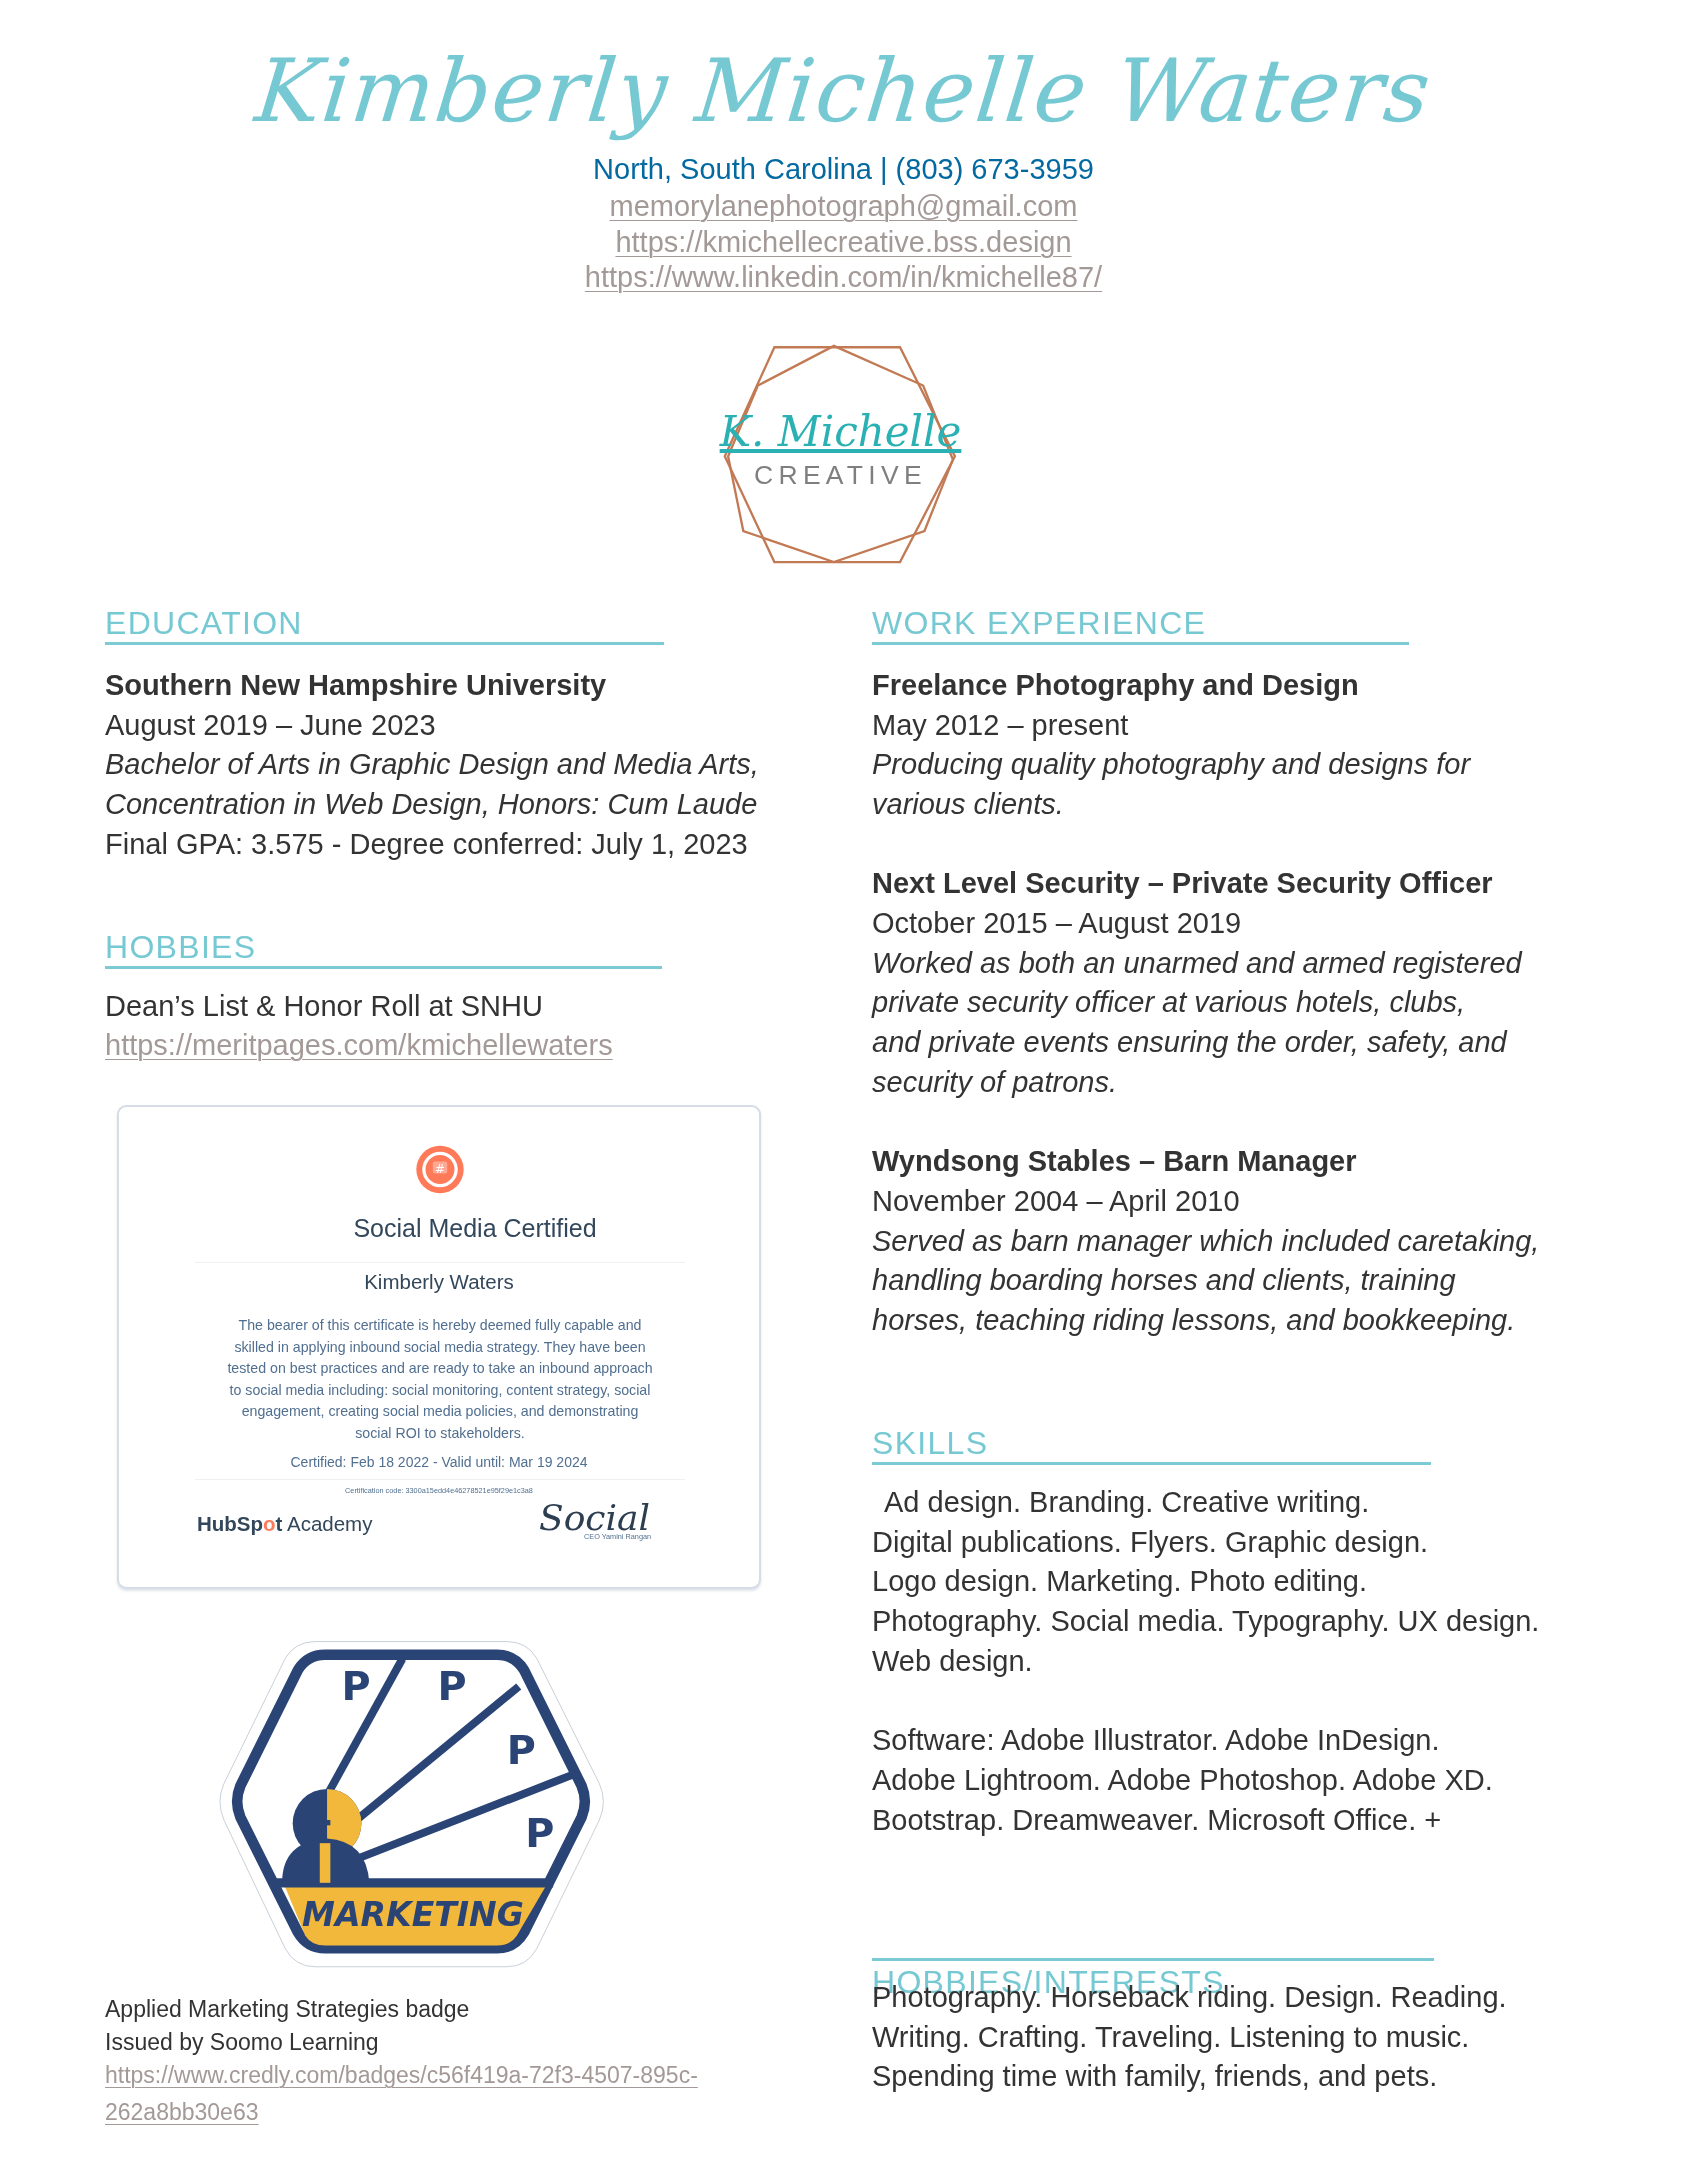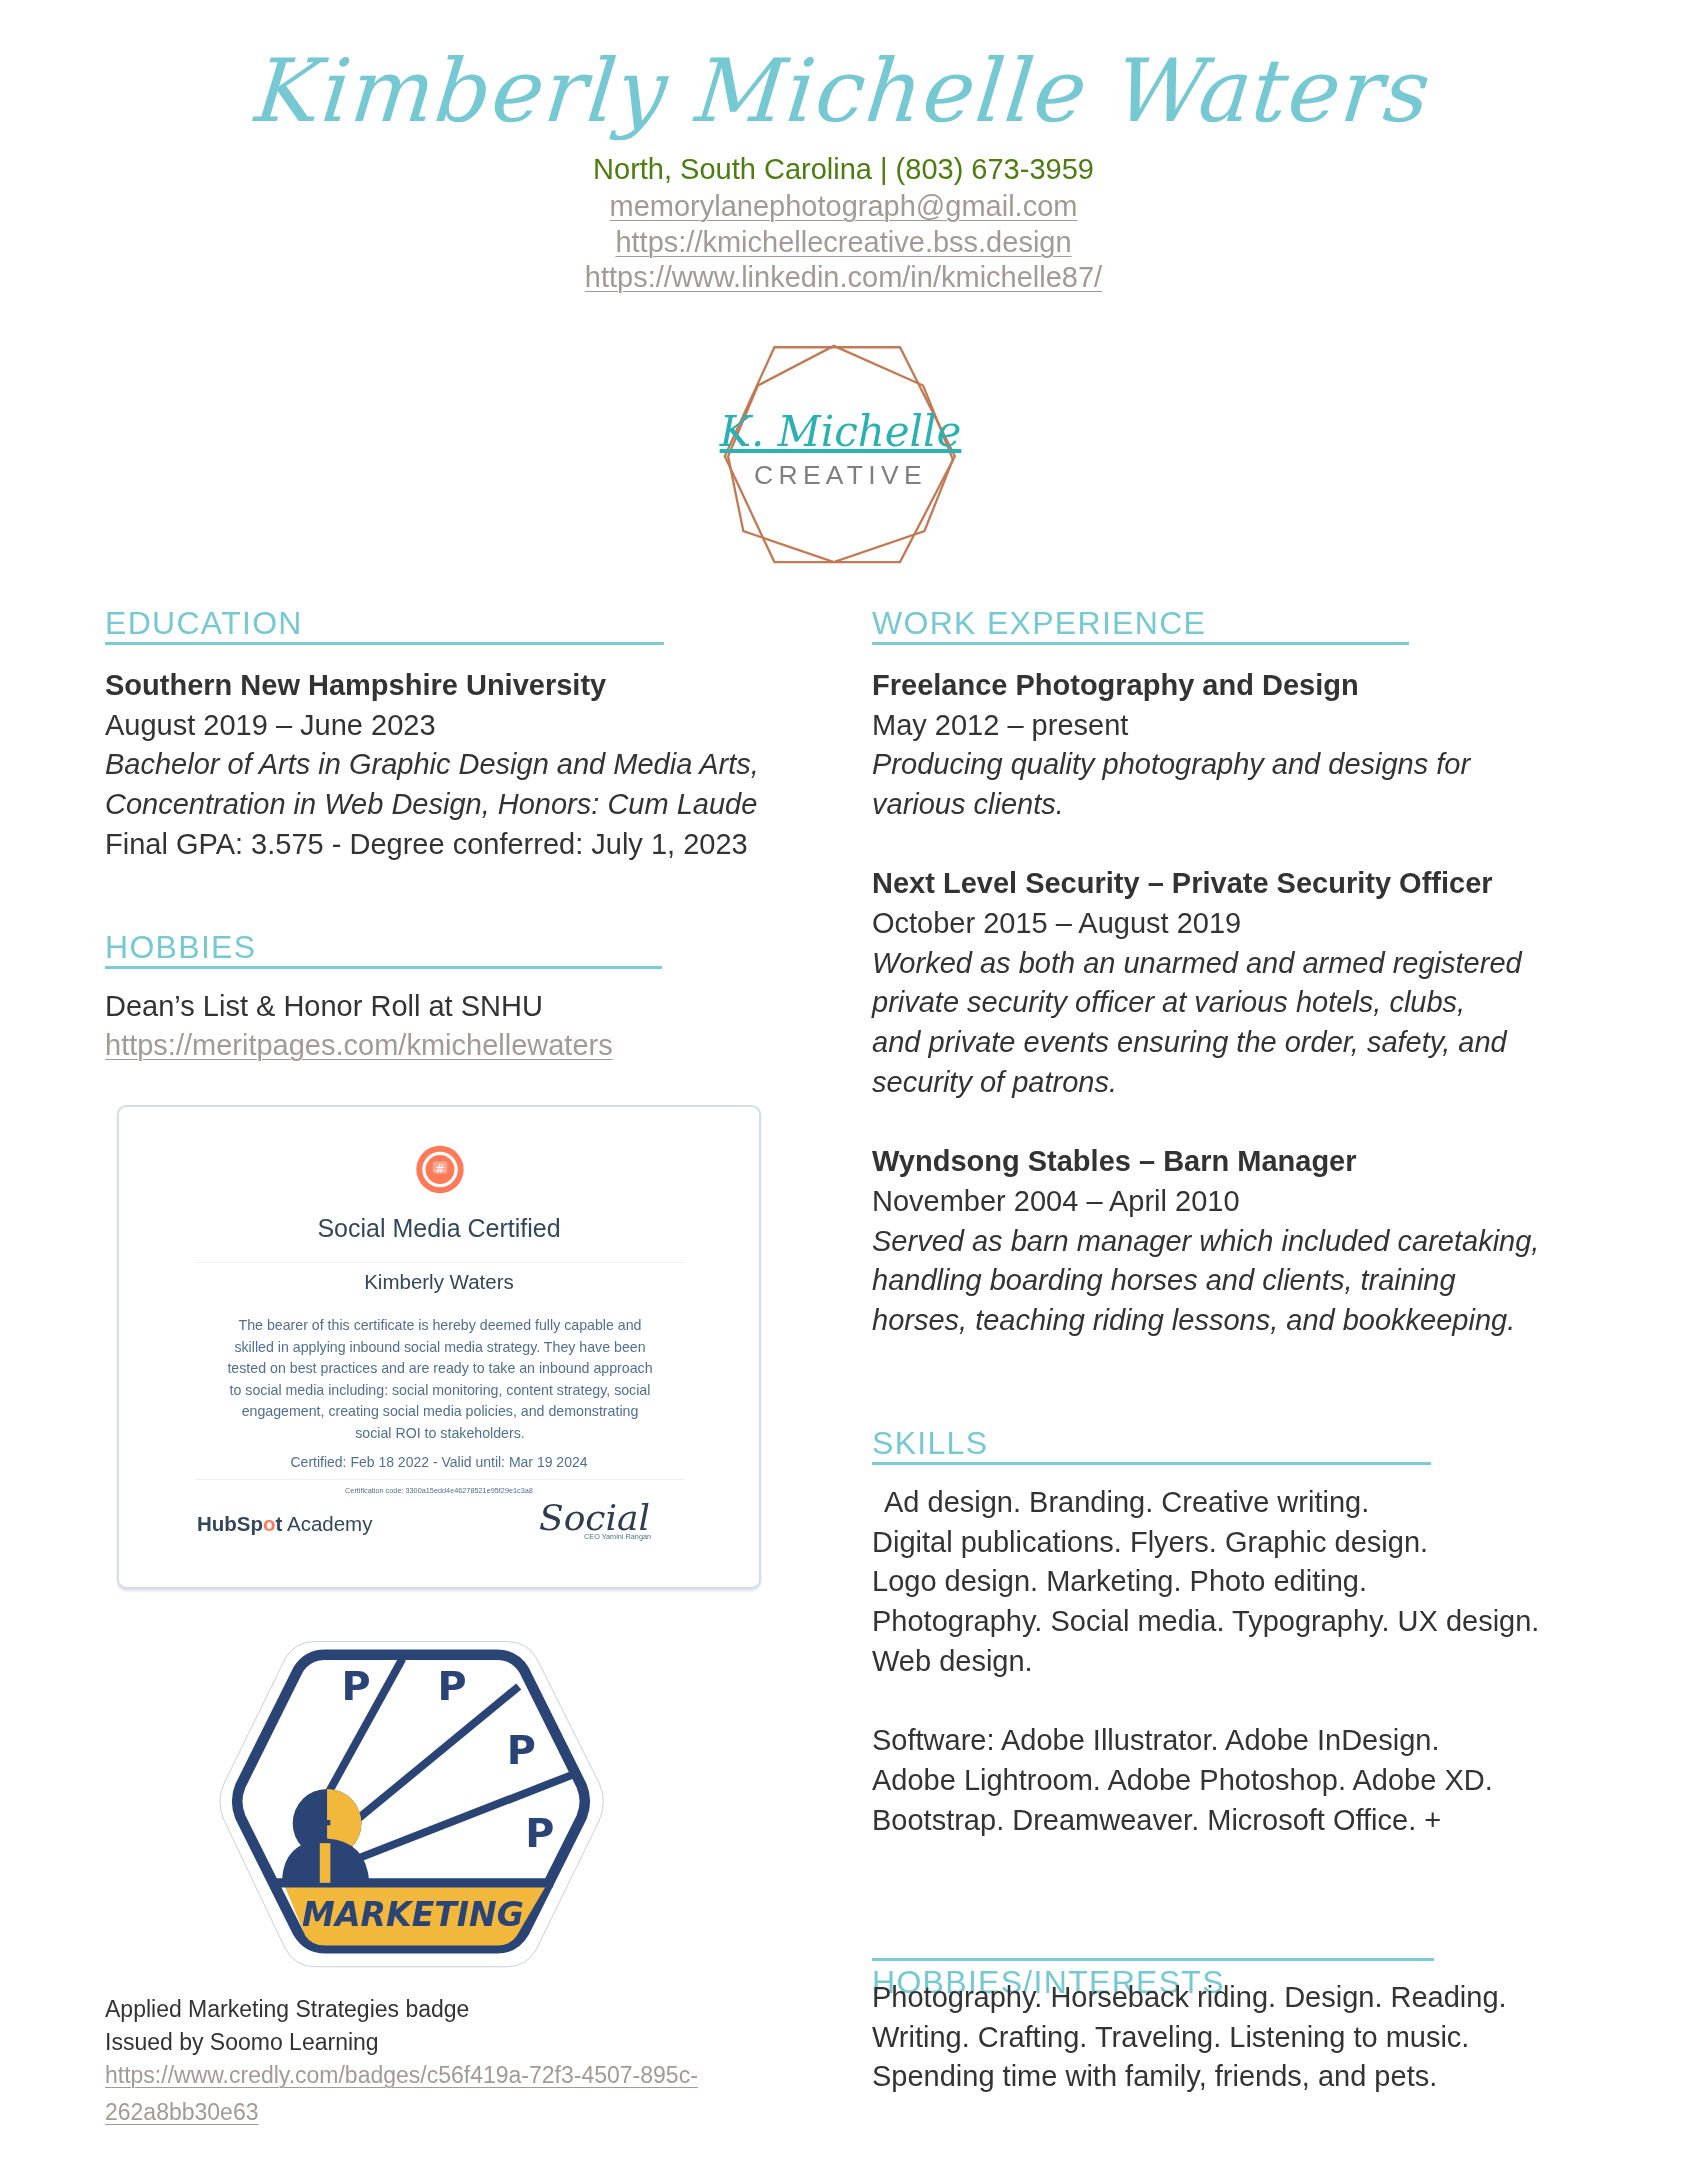--- a/index.html
+++ b/index.html
@@ -5,21 +5,21 @@
   html, body { margin: 0; padding: 0; background: #ffffff; }
   body { width: 1687px; height: 2183px; position: relative; overflow: hidden;
          font-family: "Liberation Sans", "DejaVu Sans", sans-serif; color: #333333; }
   .abs { position: absolute; }
 
   
   .name { left: 0; width: 1687px; top: 38px; text-align: center;
           font-family: "DejaVu Serif", serif; font-style: italic; font-size: 87px;
           color: #76c9d3; letter-spacing: 1.3px; line-height: 106px; transform: skewX(-6deg); }
   .contact { left: 0; width: 1687px; text-align: center; font-size: 29px; line-height: 36px; }
-  .contact.primary { top: 151px; color: #4d7c0f; }
+  .contact.primary { top: 151px; color: #0369a1; }
   .link { color: #a39996; text-decoration: underline; text-decoration-thickness: 1.3px; text-underline-offset: 4px; }
   .contact.l1 { top: 188px; }
   .contact.l2 { top: 224px; }
   .contact.l3 { top: 259px; }
 
   
   .logo { left: 718px; top: 334px; width: 245px; height: 238px; }
   .logo-k { left: 718px; top: 407px; width: 245px; text-align: center;
             font-family: "DejaVu Serif", serif; font-style: italic; font-size: 42px; color: #2bb1b3; text-decoration: underline; }
   .logo-c { left: 718px; top: 460px; width: 245px; text-align: center;
@@ -30,21 +30,21 @@
   .sec-rule { height: 3.3px; background: #7ccbd4; }
 
   .bold { font-weight: bold; }
   .ital { font-style: italic; }
   .body-line { font-size: 29px; line-height: 40px; color: #333333; white-space: nowrap; }
 
   
   .card { left: 117px; top: 1105px; width: 644px; height: 484px; border: 2px solid #d6dde6;
           border-radius: 9.3px; background: #ffffff; box-sizing: border-box;
           box-shadow: 0 2px 2.6px rgba(160,175,195,0.35); }
-  .cert-title { left: 117px; width: 644px; top: 1214px; text-align: center; font-size: 25px; color: #33475b; }
+  .cert-title { left: 117px; width: 644px; top: 1214px; text-align: center; font-size: 25px; color: #33475b; padding-left: 36px; }
   .cert-rule { left: 195px; width: 490px; height: 1.3px; background: #eef1f4; }
   .cert-name { left: 117px; width: 644px; top: 1270px; text-align: center; font-size: 20.5px; color: #33475b; }
   .cert-desc { left: 192px; width: 496px; top: 1315px; text-align: center; font-size: 14.2px;
                line-height: 21.5px; color: #516f90; }
   .cert-date { left: 117px; width: 644px; top: 1454px; text-align: center; font-size: 14px; color: #516f90; }
   .cert-code { left: 117px; width: 644px; top: 1486px; text-align: center; font-size: 7.3px; color: #516f90; }
   .hubspot { left: 197px; top: 1512px; font-size: 20.5px; color: #33475b; }
   .hubspot b { font-weight: bold; }
   .hubspot .o { color: #ff7a59; }
   .ceo { left: 584px; top: 1532px; font-size: 7.3px; color: #516f90; }

